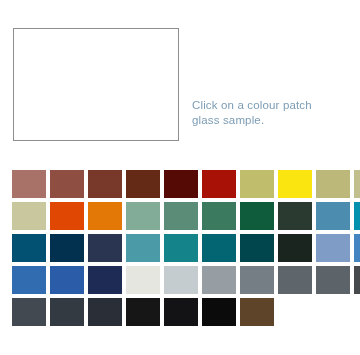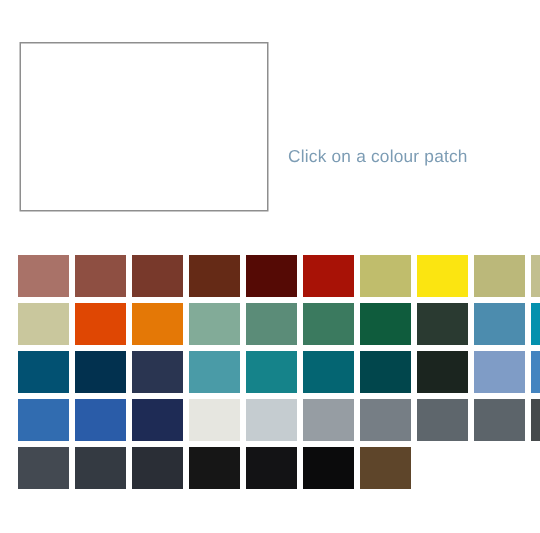--- a/index.html
+++ b/index.html
@@ -76,20 +76,21 @@
 <body>
 
 <div id="app">
 
   <div class="top-area">
 
     <div class="preview-box" style="background: rgb(255, 255, 255); border-color: rgb(142, 142, 142);"></div>
 
     <div class="hint-text" style="color: rgb(124, 156, 180);">
       <span class="hint-line">Click on a colour patch</span>
+      <span class="hint-line">glass sample.</span>
     </div>
 
   </div>
 
   <div class="palette" id="palette">
       <div class="palette-row">
         <div class="swatch" style="background: rgb(169, 114, 104);"></div>
         <div class="swatch" style="background: rgb(142, 79, 66);"></div>
         <div class="swatch" style="background: rgb(120, 57, 43);"></div>
         <div class="swatch" style="background: rgb(101, 42, 22);"></div>

